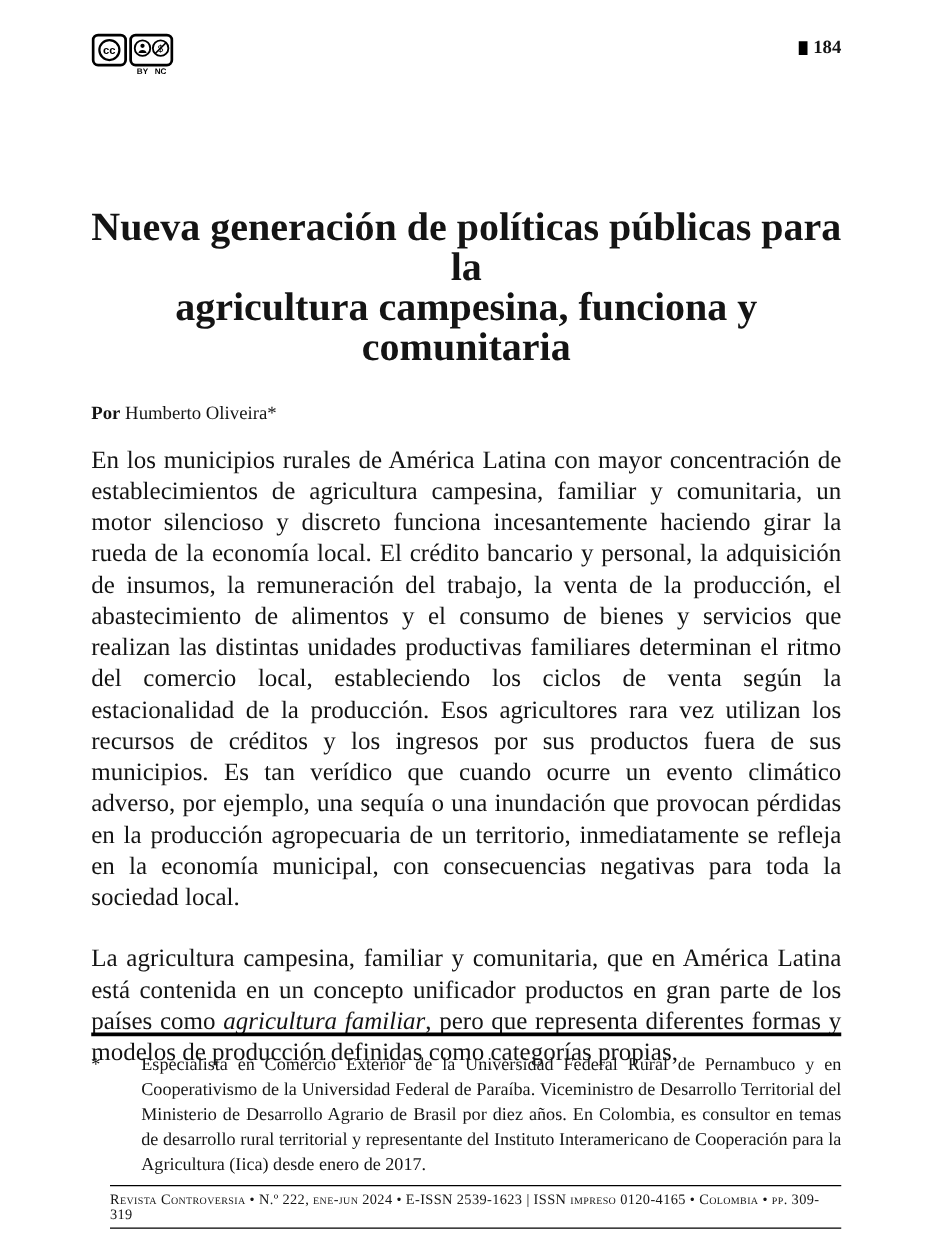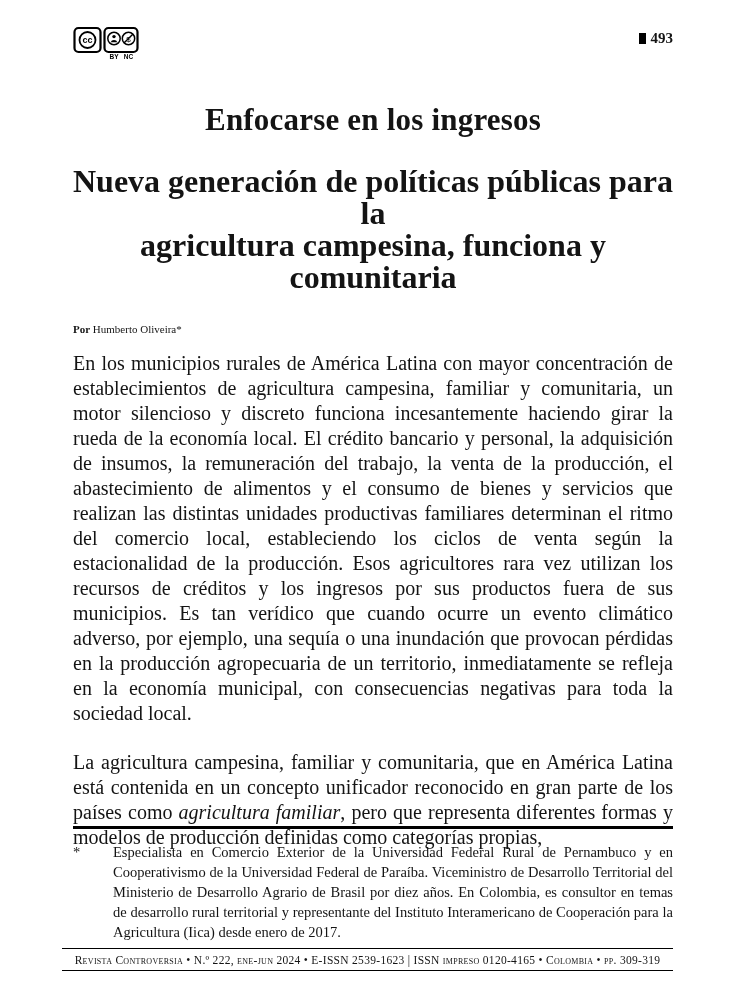--- a/index.html
+++ b/index.html
@@ -23,21 +23,21 @@
     margin:34px 0 0 0;
     text-align:center;
     font-size:31px; line-height:39px; font-weight:bold;
     letter-spacing:0.2px;
   }
   .subtitle {
     margin:26px 0 0 0;
     text-align:center;
     font-size:32px; line-height:32px; font-weight:bold;
   }
-  .byline { margin-top:30px; font-size:11px; }
+  .byline { margin-top:30px; font-size:15px; }
   .byline .prefix { font-weight:bold; }
 
   .body-text { margin-top:16px; }
   .body-para {
     margin:0 0 24px 0;
     font-size:20px; line-height:25px;
     text-align:justify;
   }
   .body-para span.it { font-style:italic; }
 
@@ -46,25 +46,25 @@
     top:826px; left:73px; right:76px;
     border-top:3px solid #000;
     padding-top:13px;
   }
   .footnote { display:flex; font-size:14.5px; line-height:20px; }
   .footnote .marker { width:40px; flex:0 0 40px; }
   .footnote .fn-text { flex:1; text-align:justify; }
 
   .footer-bar {
     position:absolute;
-    top:948px; left:62px; right:76px;
+    top:948px; left:88px; right:76px;
     border-top:1px solid #000;
     border-bottom:1px solid #000;
     padding:5px 0 4px 0;
-    text-align:center;
+    text-align:left;
     font-size:11.5px;
     font-variant:small-caps;
     letter-spacing:0.3px;
   }
 </style>
 </head>
 <body>
 
 <div class="page">
   <div class="inner">
@@ -80,41 +80,41 @@
         <path d="M37.7 16.3 a3.4 3.1 0 0 1 6.6 0 z" fill="#000"></path>
         <circle cx="55.5" cy="12.5" r="6.2" fill="none" stroke="#000" stroke-width="1.5"></circle>
         <text x="55.5" y="15.5" text-anchor="middle" font-size="8" font-family="Liberation Sans, sans-serif">$</text>
         <line x1="51.2" y1="16.8" x2="59.8" y2="8.2" stroke="#000" stroke-width="1.4"></line>
         <text x="41" y="33" text-anchor="middle" font-size="6.5" font-weight="bold" font-family="Liberation Sans, sans-serif">BY</text>
         <text x="55.5" y="33" text-anchor="middle" font-size="6.5" font-weight="bold" font-family="Liberation Sans, sans-serif">NC</text>
       </svg>
 
       <div class="page-number">
         <span class="square"></span>
-        <span>493</span>
+        <span>184</span>
       </div>
     </div>
 
     <h1 class="title">
-      <span>Enfocarse en los ingresos</span><br>
+      <br>
     </h1>
 
     <h2 class="subtitle">
       <span>Nueva generación de políticas públicas para la</span><br>
       <span>agricultura campesina, funciona y comunitaria</span>
     </h2>
 
     <div class="byline">
       <span class="prefix">Por</span>
       <span>Humberto Oliveira*</span>
     </div>
 
     <div class="body-text">
         <p class="body-para"><span>En los municipios rurales de América Latina con mayor concentración de establecimientos de agricultura campesina, familiar y comunitaria, un motor silencioso y discreto funciona incesantemente haciendo girar la rueda de la economía local. El crédito bancario y personal, la adquisición de insumos, la remuneración del trabajo, la venta de la producción, el abastecimiento de alimentos y el consumo de bienes y servicios que realizan las distintas unidades productivas familiares determinan el ritmo del comercio local, estableciendo los ciclos de venta según la estacionalidad de la producción. Esos agricultores rara vez utilizan los recursos de créditos y los ingresos por sus productos fuera de sus municipios. Es tan verídico que cuando ocurre un evento climático adverso, por ejemplo, una sequía o una inundación que provocan pérdidas en la producción agropecuaria de un territorio, inmediatamente se refleja en la economía municipal, con consecuencias negativas para toda la sociedad local.</span></p>
-        <p class="body-para"><span>La agricultura campesina, familiar y comunitaria, que en América Latina está contenida en un concepto unificador reconocido en gran parte de los países como </span><span class="it">agricultura familiar</span><span>, pero que representa diferentes formas y modelos de producción definidas como categorías propias,</span></p>
+        <p class="body-para"><span>La agricultura campesina, familiar y comunitaria, que en América Latina está contenida en un concepto unificador productos en gran parte de los países como </span><span class="it">agricultura familiar</span><span>, pero que representa diferentes formas y modelos de producción definidas como categorías propias,</span></p>
       </div>
 
   </div>
 
   <div class="footnote-section">
     <div class="footnote">
       <span class="marker">*</span>
       <span class="fn-text">Especialista en Comercio Exterior de la Universidad Federal Rural de Pernambuco y en Cooperativismo de la Universidad Federal de Paraíba. Viceministro de Desarrollo Territorial del Ministerio de Desarrollo Agrario de Brasil por diez años. En Colombia, es consultor en temas de desarrollo rural territorial y representante del Instituto Interamericano de Cooperación para la Agricultura (Iica) desde enero de 2017.</span>
     </div>
   </div>

